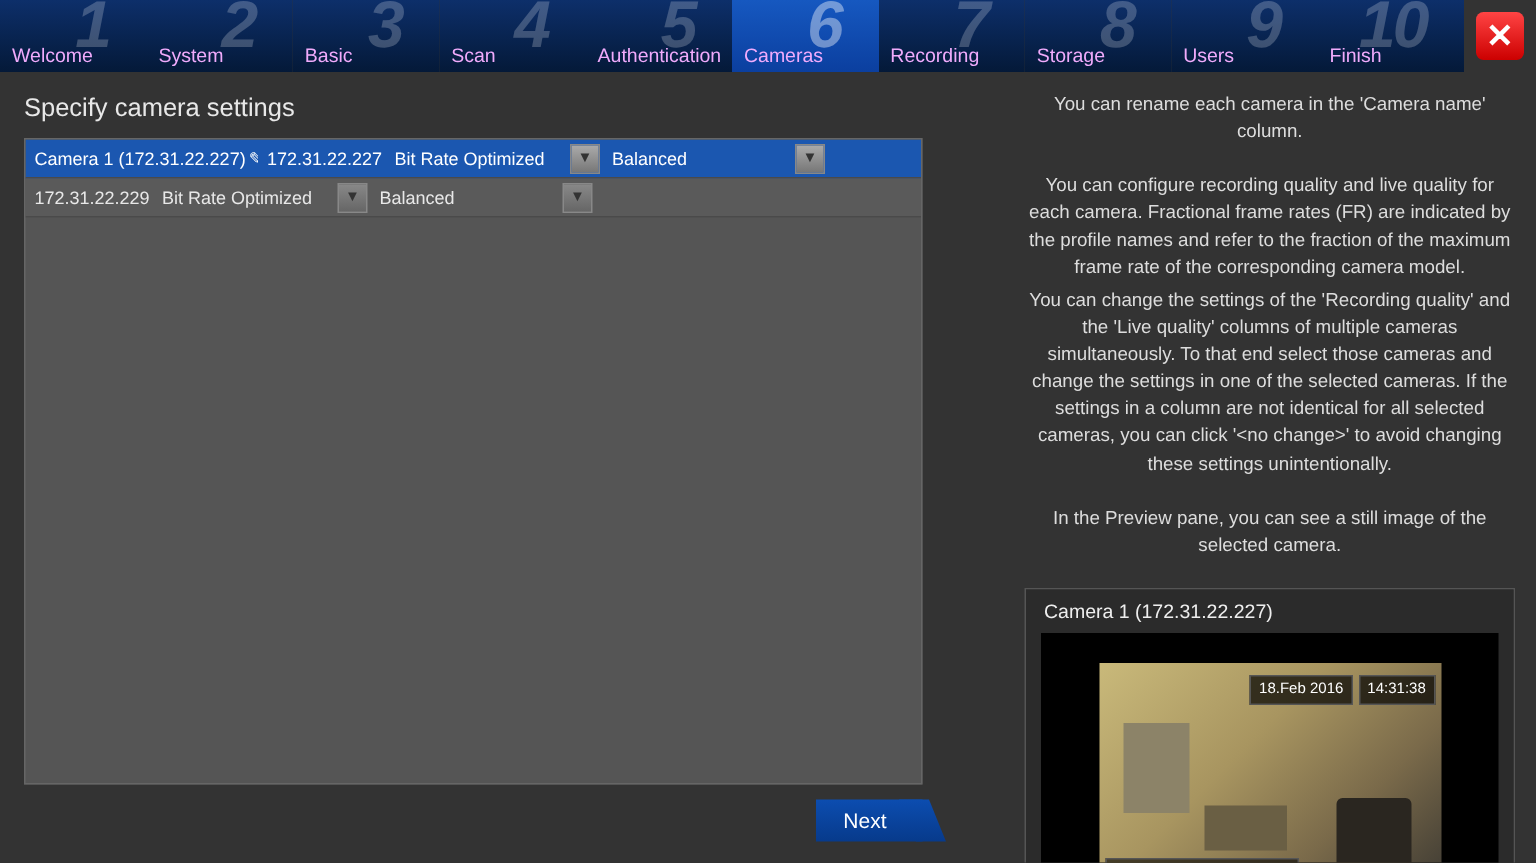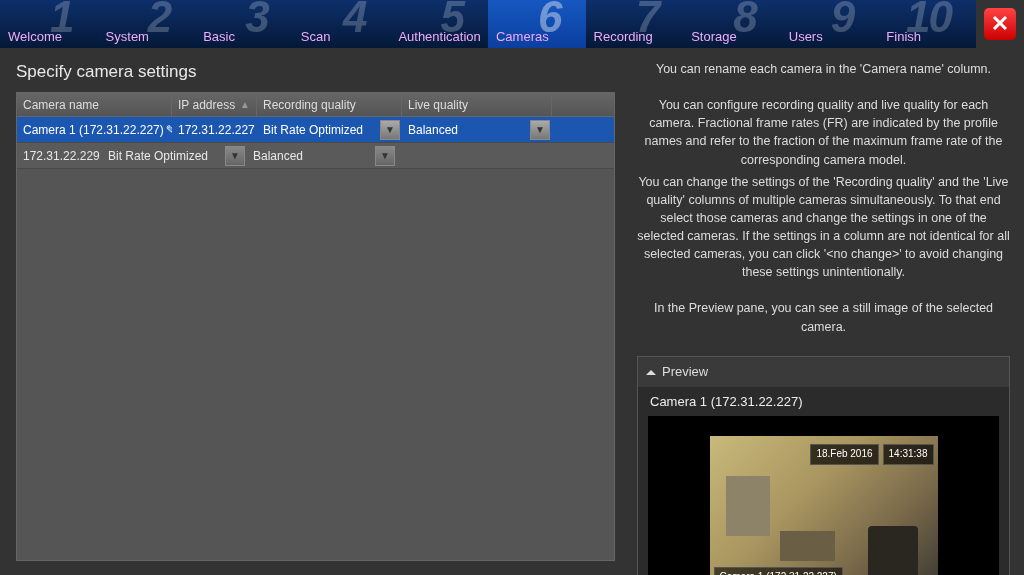--- a/index.html
+++ b/index.html
@@ -91,20 +91,21 @@
     justify-content: center;
     color: white;
     font-size: 22px;
     font-weight: bold;
   }
 
   
   .content {
     display: flex;
     height: calc(100% - 48px);
+    gap: 46px;
   }
   .left-pane {
     width: 625px;
     padding: 14px 10px 14px 16px;
     display: flex;
     flex-direction: column;
   }
   .page-title {
     font-size: 17px;
     color: #e8e8e8;
@@ -344,36 +345,20 @@
     <div class="xbox">✕</div>
   </div>
 </div>
 
 <div class="content">
 
   <div class="left-pane">
     <div class="page-title">Specify camera settings</div>
 
     <div class="table-container">
-      <div class="thead">
-        <div class="th col-name">
-          <span>Camera name</span>
-        </div>
-        <div class="th col-ip">
-          <span>IP address</span>
-          <span class="sort-ico">▲</span>
-        </div>
-        <div class="th col-rec">
-          <span>Recording quality</span>
-        </div>
-        <div class="th col-live">
-          <span>Live quality</span>
-        </div>
-        <div class="th col-pad"></div>
-      </div>
 
       <div class="trow selected">
         <div class="td col-name">
           <span>Camera 1 (172.31.22.227)</span>
           <span class="edit-pencil">✎</span>
         </div>
         <div class="td col-ip">172.31.22.227</div>
         <div class="td col-rec dropdown-cell">
           <span class="dd-text">Bit Rate Optimized</span>
           <span class="dd-btn">▼</span>
@@ -392,39 +377,40 @@
           <span class="dd-btn">▼</span>
         </div>
         <div class="td col-live dropdown-cell">
           <span class="dd-text">Balanced</span>
           <span class="dd-btn">▼</span>
         </div>
         <div class="td col-pad"></div>
       </div>
     </div>
 
+    <div class="next-btn-row">
+      <button class="next-btn">
+        <span>Next</span>
+      </button>
+    </div>
   </div>
 
   <div class="right-pane">
     <div class="help-text">
       <p>You can rename each camera in the 'Camera name' column.</p>
     </div>
     <div class="help-text">
       <p>You can configure recording quality and live quality for each camera. Fractional frame rates (FR) are indicated by the profile names and refer to the fraction of the maximum frame rate of the corresponding camera model.</p>
       <p>You can change the settings of the 'Recording quality' and the 'Live quality' columns of multiple cameras simultaneously. To that end select those cameras and change the settings in one of the selected cameras. If the settings in a column are not identical for all selected cameras, you can click '&lt;no change&gt;' to avoid changing these settings unintentionally.</p>
     </div>
     <div class="help-text">
       <p>In the Preview pane, you can see a still image of the selected camera.</p>
     </div>
 
     <div class="preview-section">
-      <div class="preview-header">
-        <span class="caret-up"></span>
-        <span>Preview</span>
-      </div>
       <div class="preview-body">
         <div class="preview-title">Camera 1 (172.31.22.227)</div>
         <div class="preview-frame">
           <div class="preview-img">
             <div class="room-shape2"></div>
             <div class="room-shape3"></div>
             <div class="room-shape1"></div>
             <div class="timestamp-overlay">
               <span>18.Feb 2016</span>
               <span>14:31:38</span>

